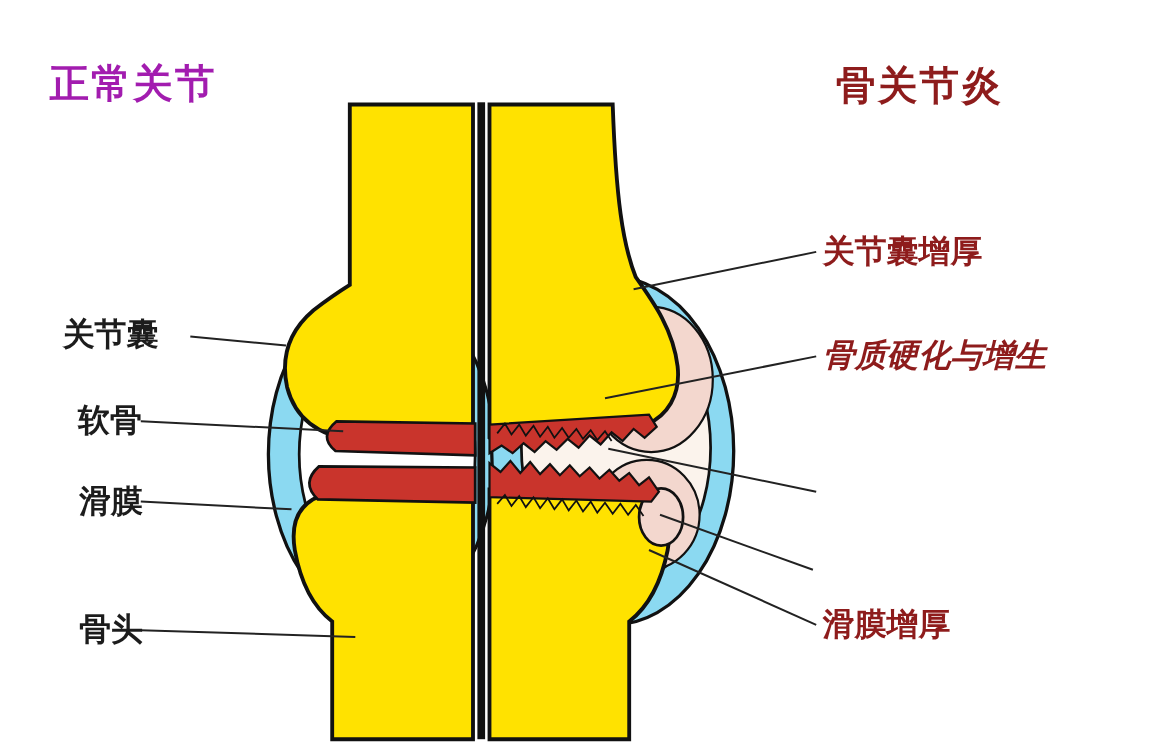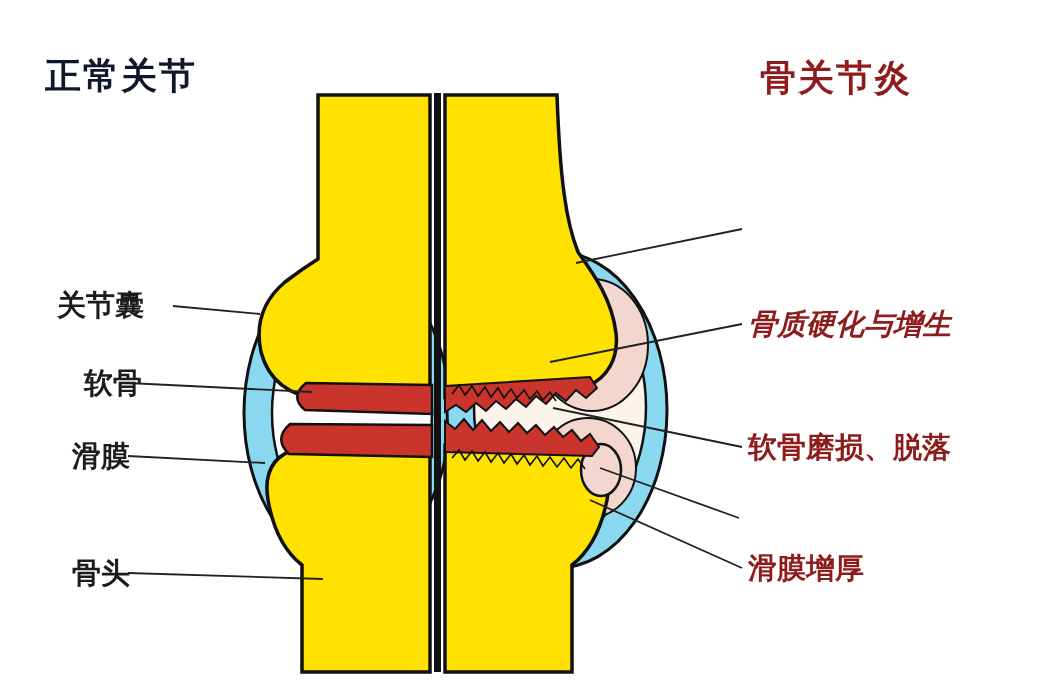--- a/index.html
+++ b/index.html
@@ -5,27 +5,27 @@
   html,body{margin:0;padding:0;}
   body{
     width:1045px;height:684px;
     background:#ffffff;
     font-family:"Liberation Sans","DejaVu Sans",sans-serif;
     overflow:hidden;
   }
   .stage{position:relative;width:1045px;height:684px;background:#ffffff;}
   .stage svg{position:absolute;left:0;top:0;}
   .title{position:absolute;font-weight:700;font-size:36px;letter-spacing:2px;white-space:nowrap;}
-  .title-left{left:45px;top:52px;color:#0f172a;}
+  .title-left{left:45px;top:52px;color:#a21caf;}
   .title-right{left:760px;top:54px;color:#8e1c1c;}
   .lbl{position:absolute;font-size:29px;white-space:nowrap;line-height:1.05;}
   .lbl-left{color:#1c1c1c;font-weight:700;}
   .lbl-right{color:#8e1c1c;font-weight:600;}
   .lbl-jointcapsule{left:57px;top:290px;}
-  .lbl-cartilage{left:84px;top:368px;text-align:right;}
+  .lbl-cartilage{left:71px;top:368px;text-align:right;}
   .lbl-synovium{left:72px;top:441px;text-align:right;}
   .lbl-bone{left:72px;top:558px;}
   .lbl-capsule-thick{left:748px;top:214px;}
   .lbl-sclerosis{left:748px;top:309px;font-style:italic;}
   .lbl-wear{left:748px;top:432px;}
   .lbl-spur{left:744px;top:503px;}
   .lbl-synovium-thick{left:748px;top:553px;}
 </style>
 </head>
 <body>
@@ -90,17 +90,17 @@
   </svg>
 
   <div class="title title-left">正常关节</div>
   <div class="title title-right">骨关节炎</div>
 
   <div class="lbl lbl-left lbl-jointcapsule">关节囊</div>
   <div class="lbl lbl-left lbl-cartilage">软骨</div>
   <div class="lbl lbl-left lbl-synovium">滑膜</div>
   <div class="lbl lbl-left lbl-bone">骨头</div>
 
+  <div class="lbl lbl-right lbl-capsule-thick">关节囊增厚</div>
   <div class="lbl lbl-right lbl-sclerosis">骨质硬化与增生</div>
-  <div class="lbl lbl-right lbl-wear">软骨磨损、脱落</div>
   <div class="lbl lbl-right lbl-synovium-thick">滑膜增厚</div>
 
 </div>
 
 </body></html>

